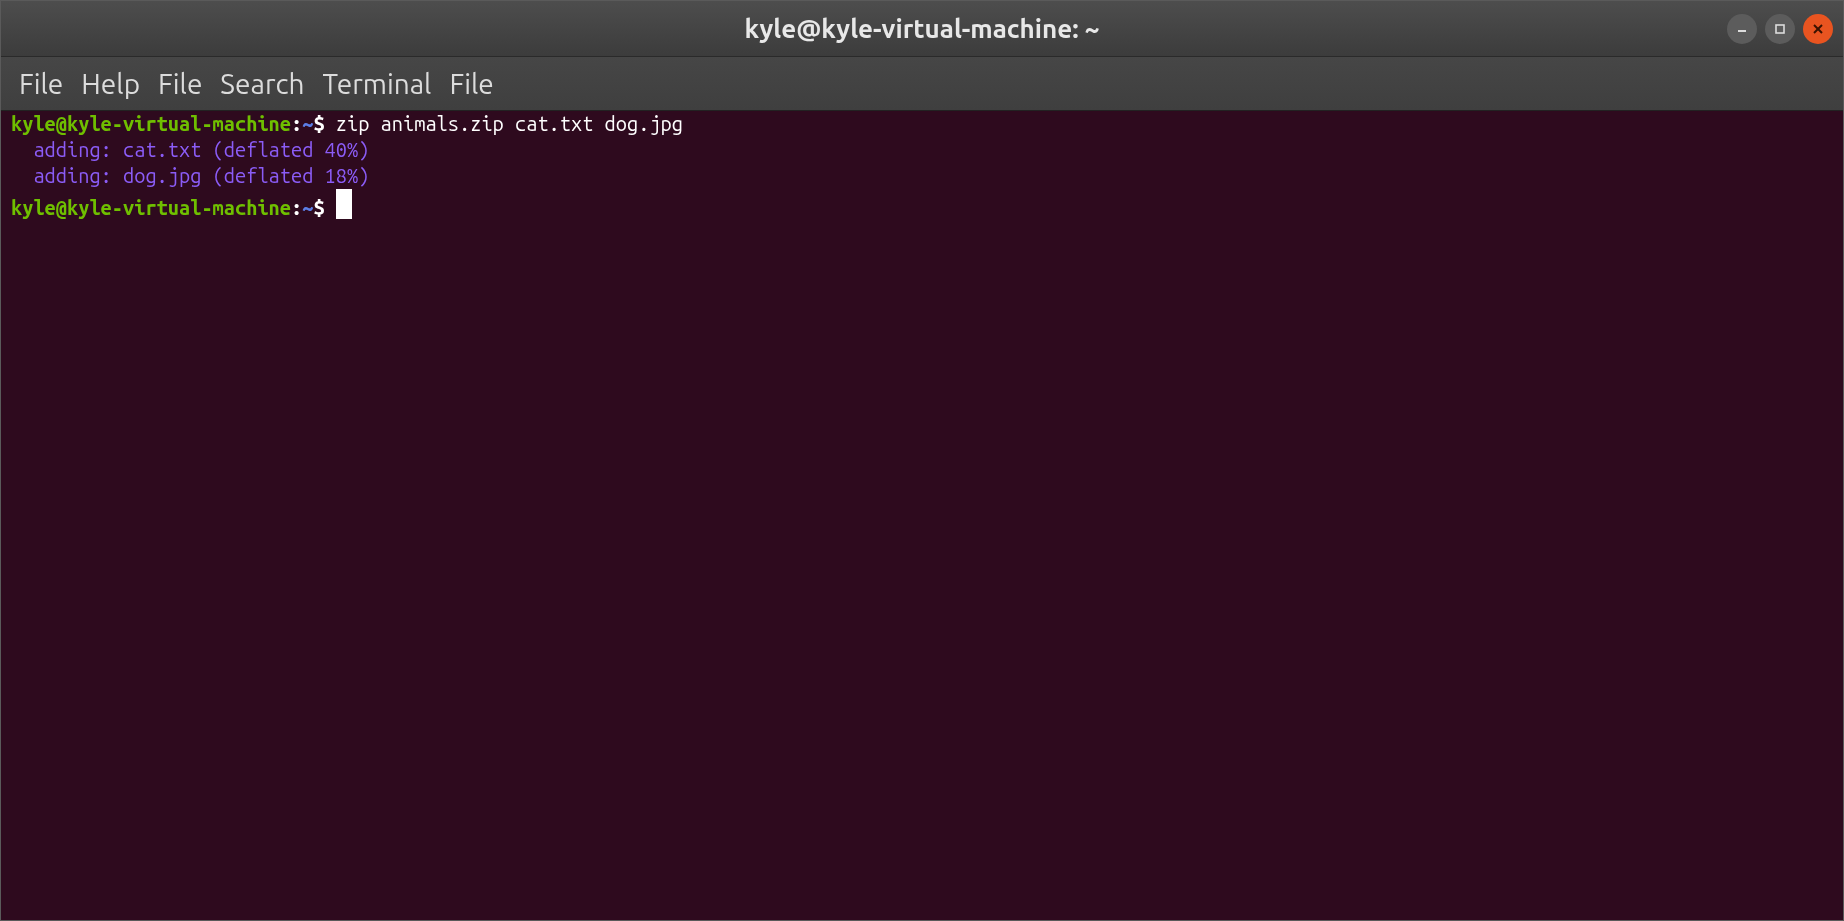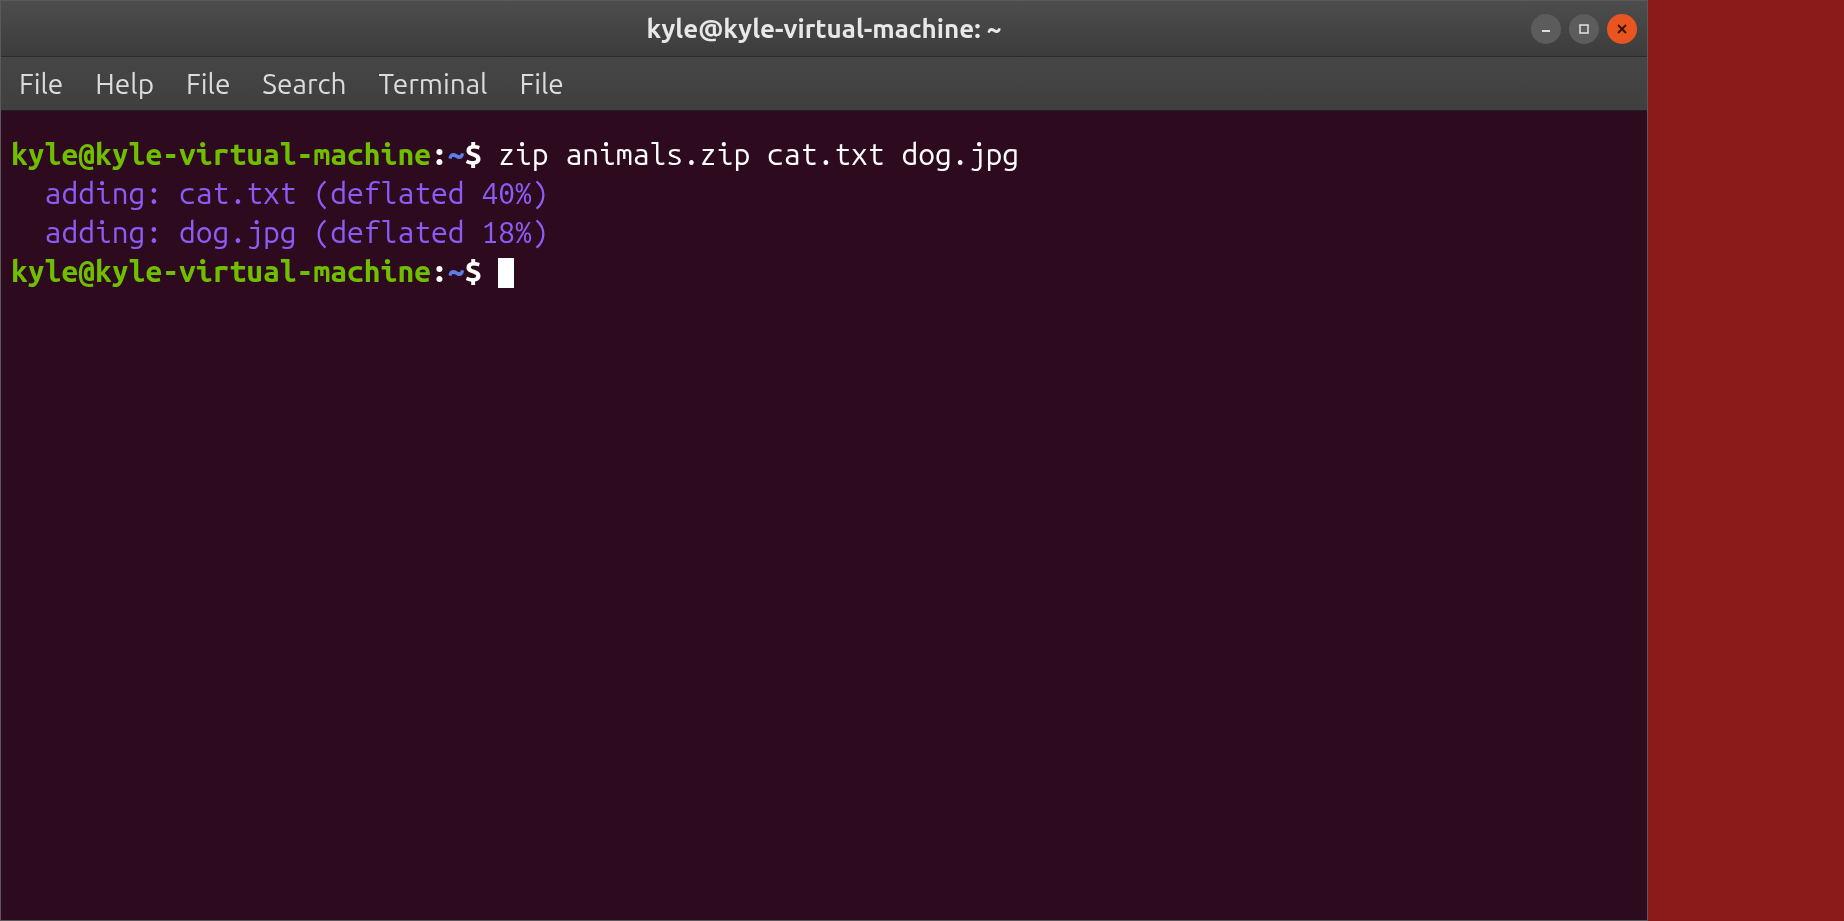--- a/index.html
+++ b/index.html
@@ -8,21 +8,21 @@
       box-sizing: border-box;
     }
     body {
       background: #8b1a1a;
       font-family: Ubuntu, "Segoe UI", sans-serif;
       width: 1844px;
       height: 921px;
       overflow: hidden;
     }
     .window {
-      width: 1648px;
+      width: 1844px;
       height: 921px;
       background: #2e0a1e;
       display: flex;
       flex-direction: column;
       border: 1px solid #5a5a5a;
     }
     .titlebar {
       height: 56px;
       background: linear-gradient(to bottom, #4d4d4d, #3c3c3c);
       display: flex;
@@ -69,34 +69,34 @@
     .win-btn svg {
       width: 14px;
       height: 14px;
     }
     .menubar {
       height: 54px;
       background: linear-gradient(to bottom, #464646, #3f3f3f);
       display: flex;
       align-items: center;
       padding: 0 18px;
-      gap: 32px;
+      gap: 18px;
       border-bottom: 1px solid #222;
     }
     .menuitem {
       color: #dcdcdc;
       font-size: 28px;
       cursor: pointer;
     }
     .terminal-body {
       flex: 1;
       background: #2e0a1e;
-      padding: 24px 10px;
+      padding: 0 10px;
       font-family: "Ubuntu Mono", "DejaVu Sans Mono", "Courier New", monospace;
-      font-size: 30px;
+      font-size: 20px;
       line-height: 1.3;
       color: #ffffff;
       white-space: pre;
     }
     .prompt-user {
       color: #6fbf00;
       font-weight: bold;
     }
     .prompt-colon {
       color: #ffffff;

